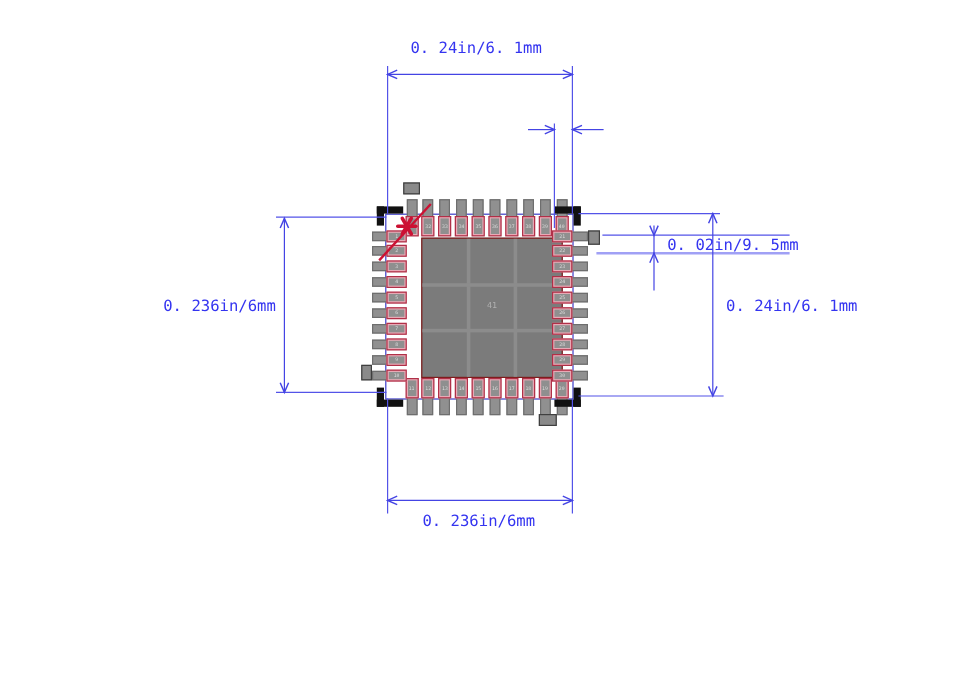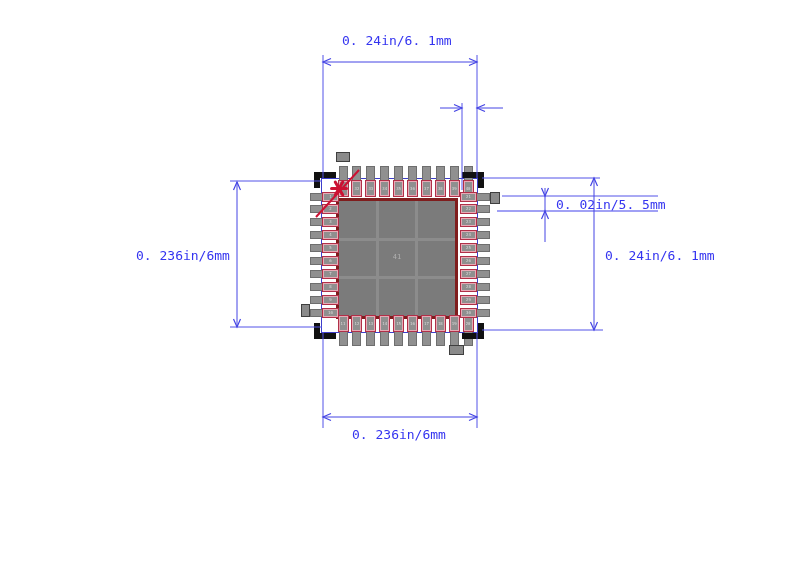--- a/index.html
+++ b/index.html
@@ -2,22 +2,22 @@
 <html><head>
 <meta charset="utf-8">
 <style>
   html,body{margin:0;padding:0;background:#fff;}
   #canvas{position:relative;width:800px;height:572px;background:#ffffff;overflow:hidden;
           font-family:"DejaVu Sans Mono","Liberation Mono",monospace;}
   
   #pkg-outline{position:absolute;left:321px;top:178px;width:155px;height:153px;
                border:1px solid #3d3dc9;z-index:1;}
   
-  #center-pad{position:absolute;left:336px;top:198px;width:116px;height:115px;
-              background:#7b7b7b;border:3px solid #7f1d1d;z-index:2;}
+  #center-pad{position:absolute;left:351px;top:198px;width:116px;height:115px;
+              background:#7b7b7b;border:1px solid #7f1d1d;z-index:2;}
   .grid-v{position:absolute;top:0;width:3px;height:100%;background:#8c8c8c;}
   .grid-h{position:absolute;left:0;height:3px;width:100%;background:#8c8c8c;}
   #center-pad-num{position:absolute;left:0;top:52px;width:100%;text-align:center;
                   font-size:7px;color:#b0b0b0;z-index:3;}
   
   .stub{position:absolute;background:#909090;border:1px solid #6e6e6e;box-sizing:border-box;z-index:2;}
   .pad{position:absolute;background:#e8a9b5;border:1.5px solid #b03048;box-sizing:border-box;
        z-index:3;padding:1px;}
   .pad-inner{width:100%;height:100%;background:#8f8f8f;position:relative;}
   .pin-num{position:absolute;left:0;top:50%;transform:translateY(-50%);width:100%;
@@ -348,17 +348,17 @@
         <path d="M469 413.5 L477 417 L469 420.5"></path>
       <path d="M590.5 186 L594 178 L597.5 186"></path>
         <path d="M590.5 322 L594 330 L597.5 322"></path>
       <path d="M541.5 188 L545 196 L548.5 188"></path>
         <path d="M541.5 219 L545 211 L548.5 219"></path>
     </g>
     <path d="M316 217 L359 170" stroke="#cc1133" stroke-width="2" fill="none"></path>
   </svg>
 
   <div class="dim-label" style="left:342px;top:32px">0. 24in/6. 1mm</div>
-  <div class="dim-label" style="left:556px;top:196px">0. 02in/5. 5mm</div>
+  <div class="dim-label" style="left:556px;top:196px">0. 02in/9. 5mm</div>
   <div class="dim-label" style="left:136px;top:247px">0. 236in/6mm</div>
   <div class="dim-label" style="left:605px;top:247px">0. 24in/6. 1mm</div>
   <div class="dim-label" style="left:352px;top:426px">0. 236in/6mm</div>
 </div>
 
 </body></html>

